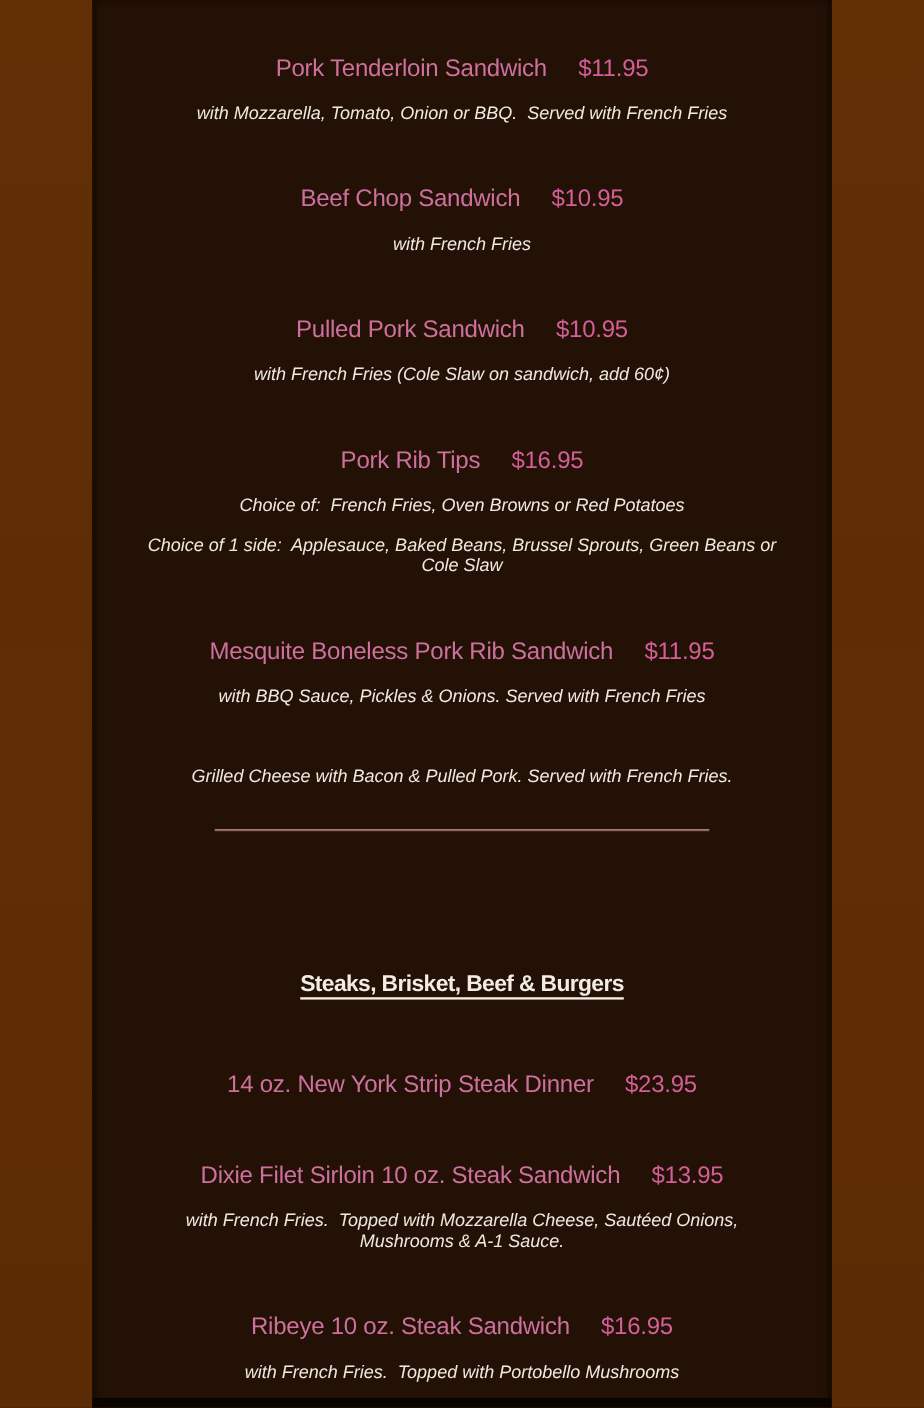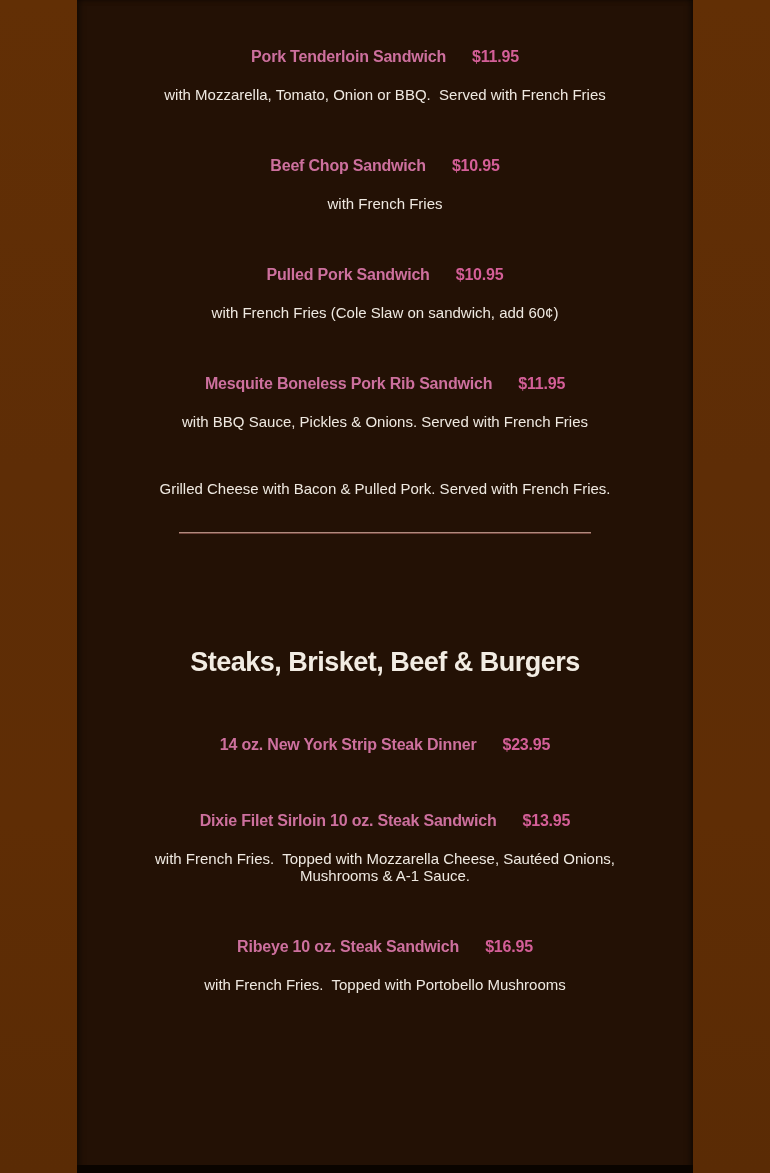--- a/index.html
+++ b/index.html
@@ -30,53 +30,55 @@
     box-sizing: border-box;
     padding-top: 44px;
     overflow: hidden;
     box-shadow: inset 4px 0 6px -2px rgba(0,0,0,0.55), inset -4px 0 6px -2px rgba(0,0,0,0.55);
   }
   .menu-item {
     text-align: center;
     margin-bottom: 50px;
   }
   .item-title {
-    font-size: 16px;
-    font-weight: bold;
+    font-size: 20px;
+    font-weight: normal;
     line-height: 26px;
     letter-spacing: -0.2px;
   }
   .item-name  { color: #cd709e; }
   .item-price { color: #d45f98; margin-left: 26px; }
   .item-desc {
     margin: 7px auto 0;
     max-width: 558px;
     color: #efe9e1;
     font-size: 15px;
     line-height: 17px;
   }
   .item-desc p {
     margin: 16px;
     white-space: pre-wrap;
+    font-style: italic;
   }
   .item-desc p + p { margin-top: 9px; }
   .section-divider {
     width: 412px;
     height: 2px;
     margin: -15px auto 0;
     background: linear-gradient(to bottom, #cfae9f, #50201a);
   }
   .section-heading {
     margin: 110px 0 52px 0;
     text-align: center;
     color: #f2ece3;
-    font-size: 27px;
+    font-size: 19px;
     font-weight: bold;
     line-height: 36px;
     letter-spacing: -0.5px;
+    text-decoration: underline;
     text-decoration-thickness: 2px;
     text-underline-offset: 5px;
   }
   .panel-bottom-edge {
     position: absolute;
     left: 0;
     right: 0;
     bottom: 0;
     height: 8px;
     background: #0a0400;
@@ -102,20 +104,27 @@
           <p>with French Fries</p>
         </div>
       </div>
       <div class="menu-item">
         <div class="item-title"><span class="item-name">Pulled Pork Sandwich</span><span class="item-price">$10.95</span></div>
         <div class="item-desc">
           <p>with French Fries (Cole Slaw on sandwich, add 60¢)</p>
         </div>
       </div>
       <div class="menu-item">
+        <div class="item-title"><span class="item-name">Pork Rib Tips</span><span class="item-price">$16.95</span></div>
+        <div class="item-desc">
+          <p>Choice of:  French Fries, Oven Browns or Red Potatoes</p>
+          <p>Choice of 1 side:  Applesauce, Baked Beans, Brussel Sprouts, Green Beans or Cole Slaw</p>
+        </div>
+      </div>
+      <div class="menu-item">
         <div class="item-title"><span class="item-name">Mesquite Boneless Pork Rib Sandwich</span><span class="item-price">$11.95</span></div>
         <div class="item-desc">
           <p>with BBQ Sauce, Pickles &amp; Onions. Served with French Fries</p>
         </div>
       </div>
       <div class="menu-item">
         <div class="item-desc">
           <p>Grilled Cheese with Bacon &amp; Pulled Pork. Served with French Fries.</p>
         </div>
       </div>

